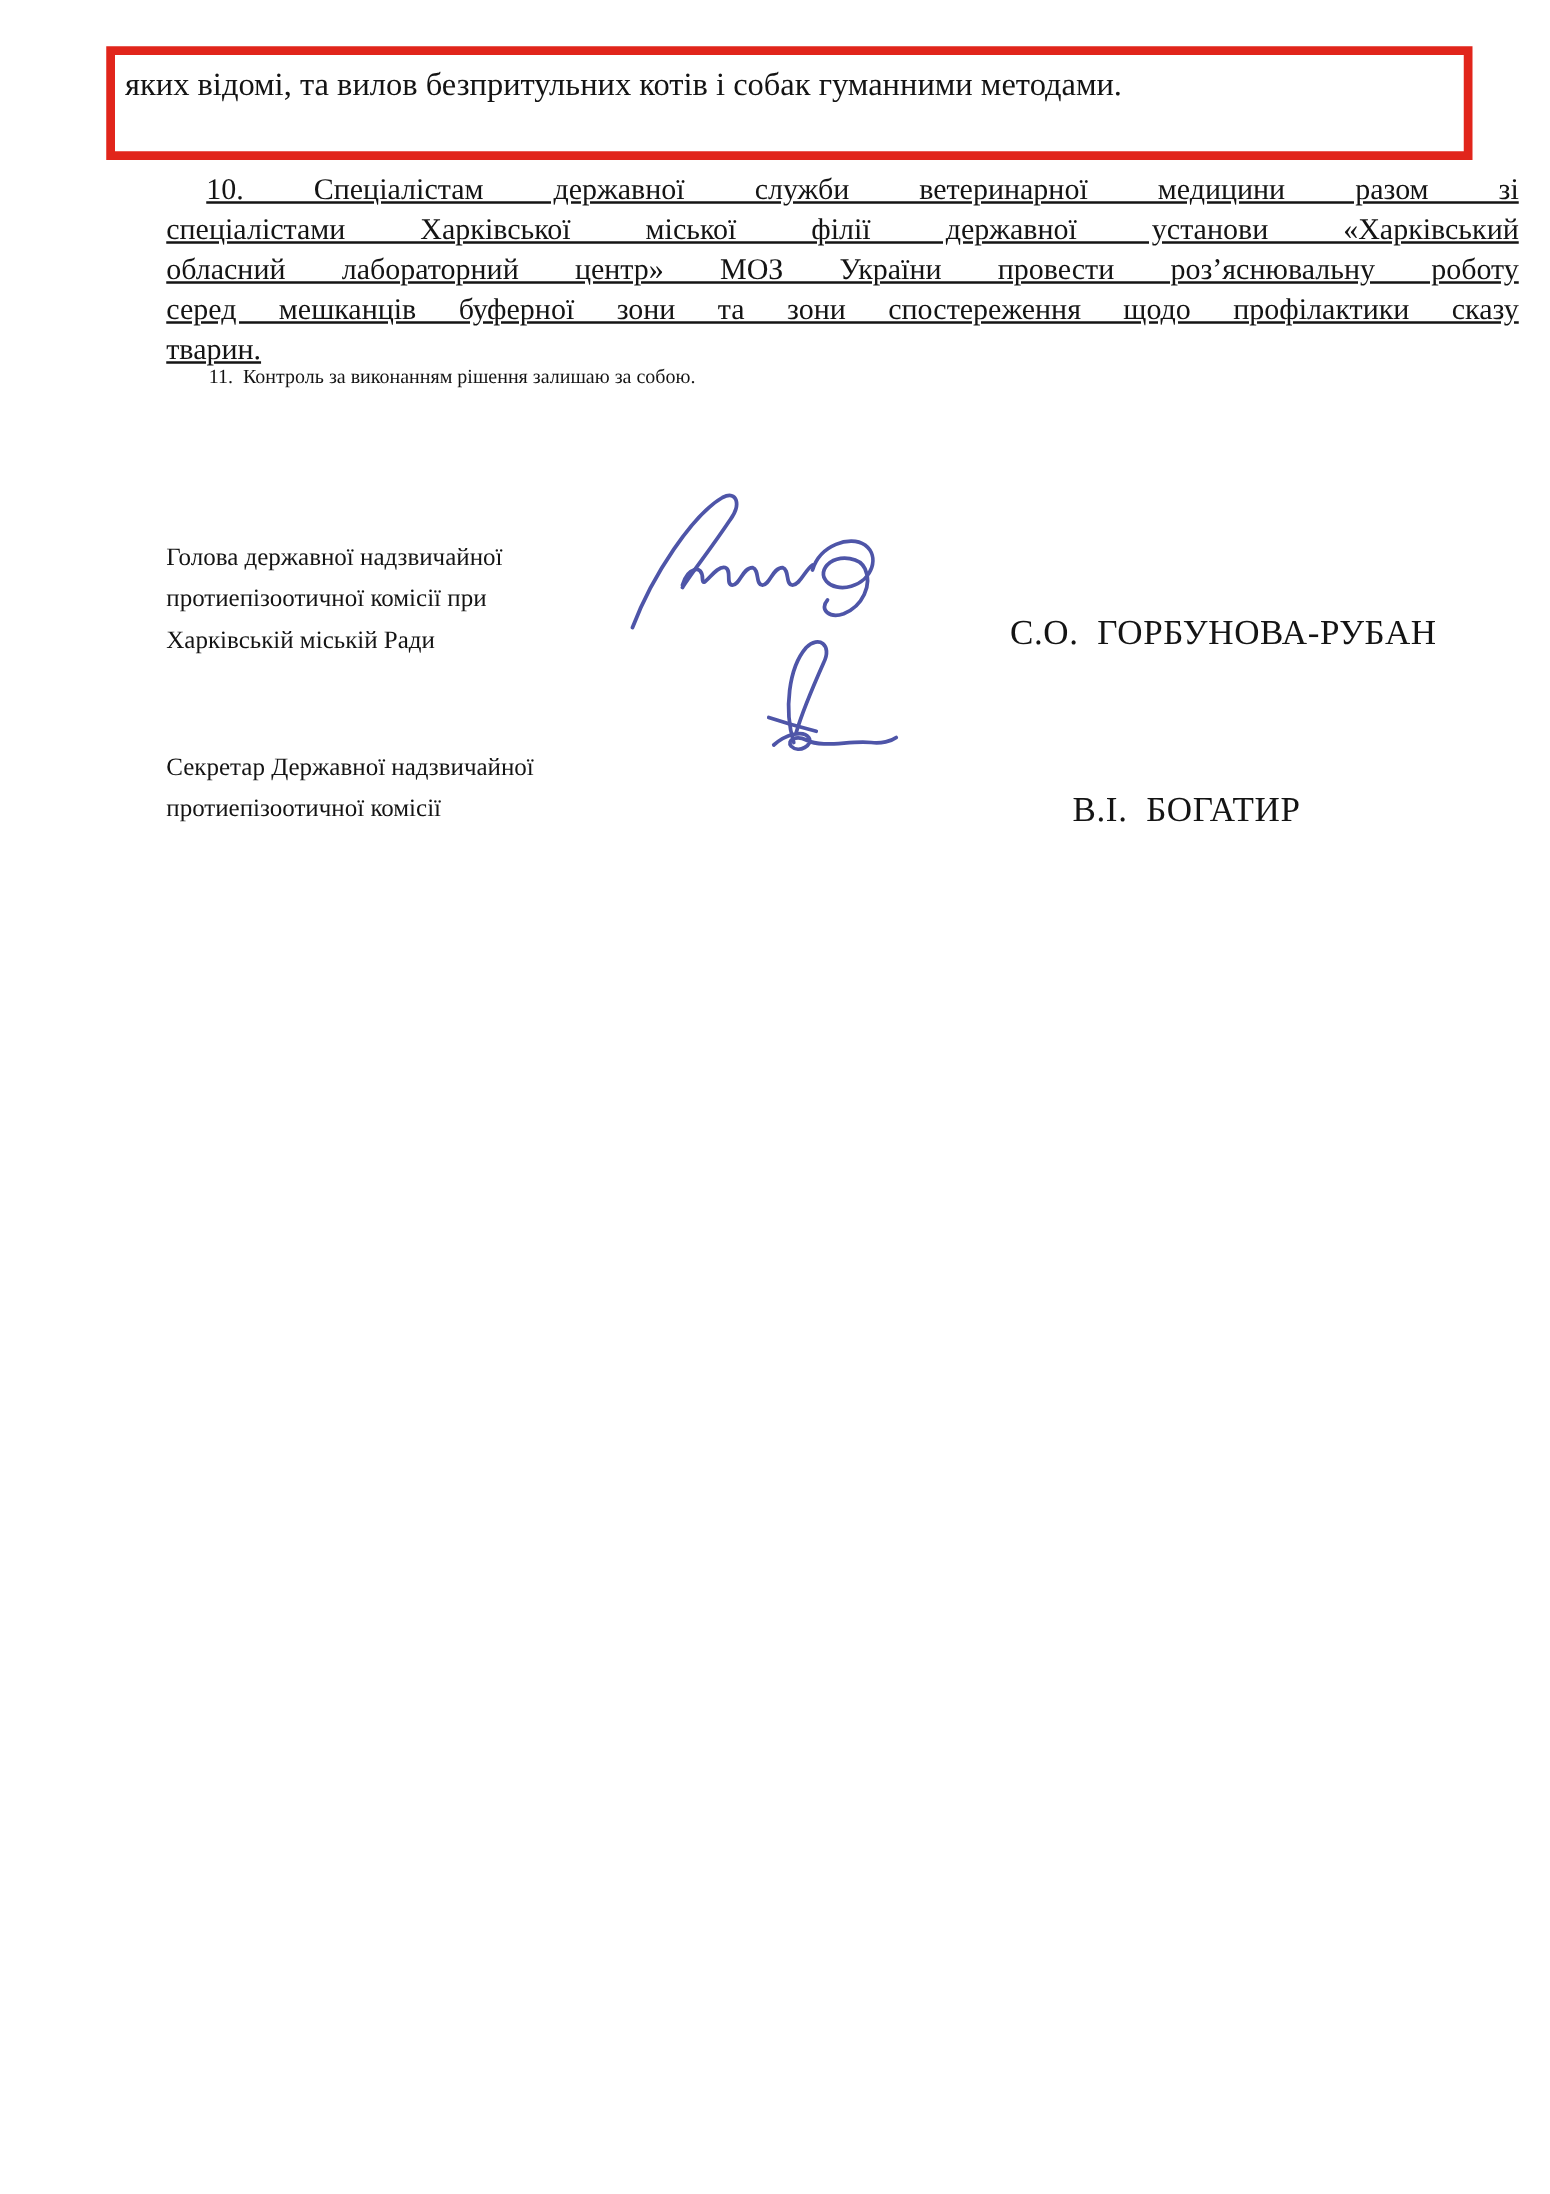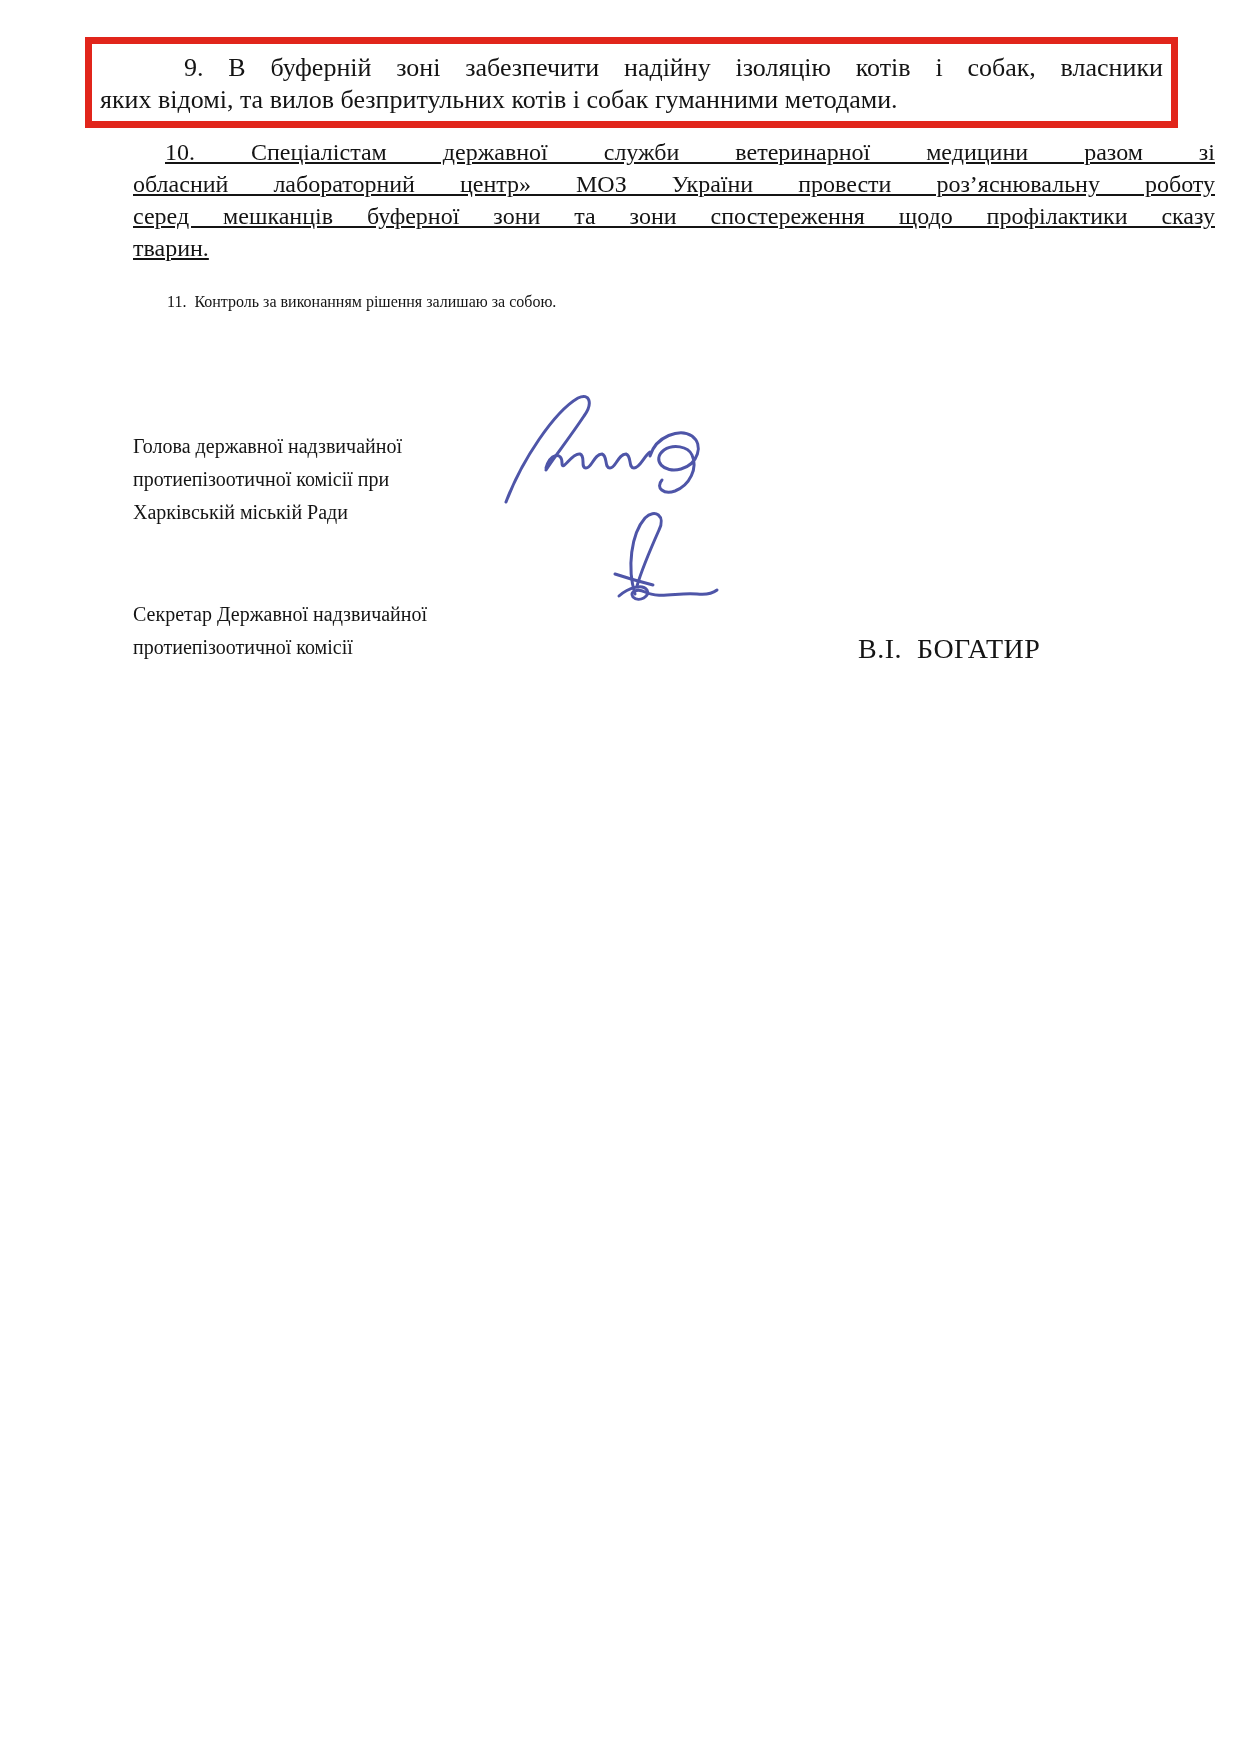--- a/index.html
+++ b/index.html
@@ -79,27 +79,27 @@
   .sig-svg.sig2 { left: 575px; top: 508px; width: 148px; height: 98px; }
   .sig-svg svg { display: block; width: 100%; height: 100%; }
 </style>
 </head>
 <body>
 
 <div class="page" style="--text-color: #141414;">
 
   <div class="highlight-box" style="--box-color: #e1251b;">
     <div class="para9">
-      <div class="jline first">9. В буферній зоні забезпечити надійну ізоляцію котів і собак, власники</div>
       <div class="jline last">яких відомі, та вилов  безпритульних котів і собак гуманними методами.</div>
     </div>
   </div>
 
   <div class="para10">
     <div class="jline first" style="text-indent:32px">10. Спеціалістам державної служби ветеринарної медицини разом зі</div>
+    <div class="jline">спеціалістами Харківської міської філії державної установи «Харківський</div>
     <div class="jline">обласний лабораторний центр» МОЗ  України провести роз’яснювальну роботу</div>
     <div class="jline">серед мешканців буферної зони та зони спостереження щодо профілактики сказу</div>
     <div class="jline last">тварин.</div>
   </div>
 
   <div class="para11">11.  Контроль за виконанням рішення залишаю за собою.</div>
 
   <div class="sig-title block1">Голова державної надзвичайної
 протиепізоотичної комісії при
 Харківській міській Ради</div>
@@ -110,20 +110,21 @@
       <path d="M 54 78 C 58 64, 70 61, 70 73 C 70 83, 80 62, 88 64 C 94 66, 88 78, 94 78
                C 100 78, 102 64, 110 64 C 116 66, 112 78, 118 78
                C 124 78, 126 64, 134 64 C 140 66, 136 78, 142 78
                C 148 78, 152 66, 158 62"></path>
       <path d="M 158 66 C 164 46, 188 38, 200 46 C 212 55, 206 74, 189 79
                C 172 84, 159 70, 172 60 C 181 54, 196 56, 200 65
                C 206 78, 198 95, 183 101 C 172 105, 163 98, 170 90"></path>
     </svg>
   </div>
 
+  <div class="sig-name name1">С.О.  ГОРБУНОВА-РУБАН</div>
 
   <div class="sig-title block2">Секретар Державної надзвичайної
 протиепізоотичної комісії</div>
 
   <div class="sig-svg sig2" style="--ink-color: #4e55a8;">
     <svg viewBox="0 0 148 98" fill="none" stroke="currentColor" stroke-width="3" stroke-linecap="round" stroke-linejoin="round">
       <path d="M 60 86 C 52 60, 56 26, 70 10 C 80 0, 91 8, 84 22 C 76 40, 66 64, 62 78"></path>
       <path d="M 40 66 C 52 70, 66 74, 78 77"></path>
       <path d="M 44 88 C 54 79, 68 76, 72 82 C 76 88, 64 95, 58 89 C 54 84, 62 80, 70 84
                C 84 91, 104 84, 122 86 C 130 87, 138 85, 142 82"></path>

